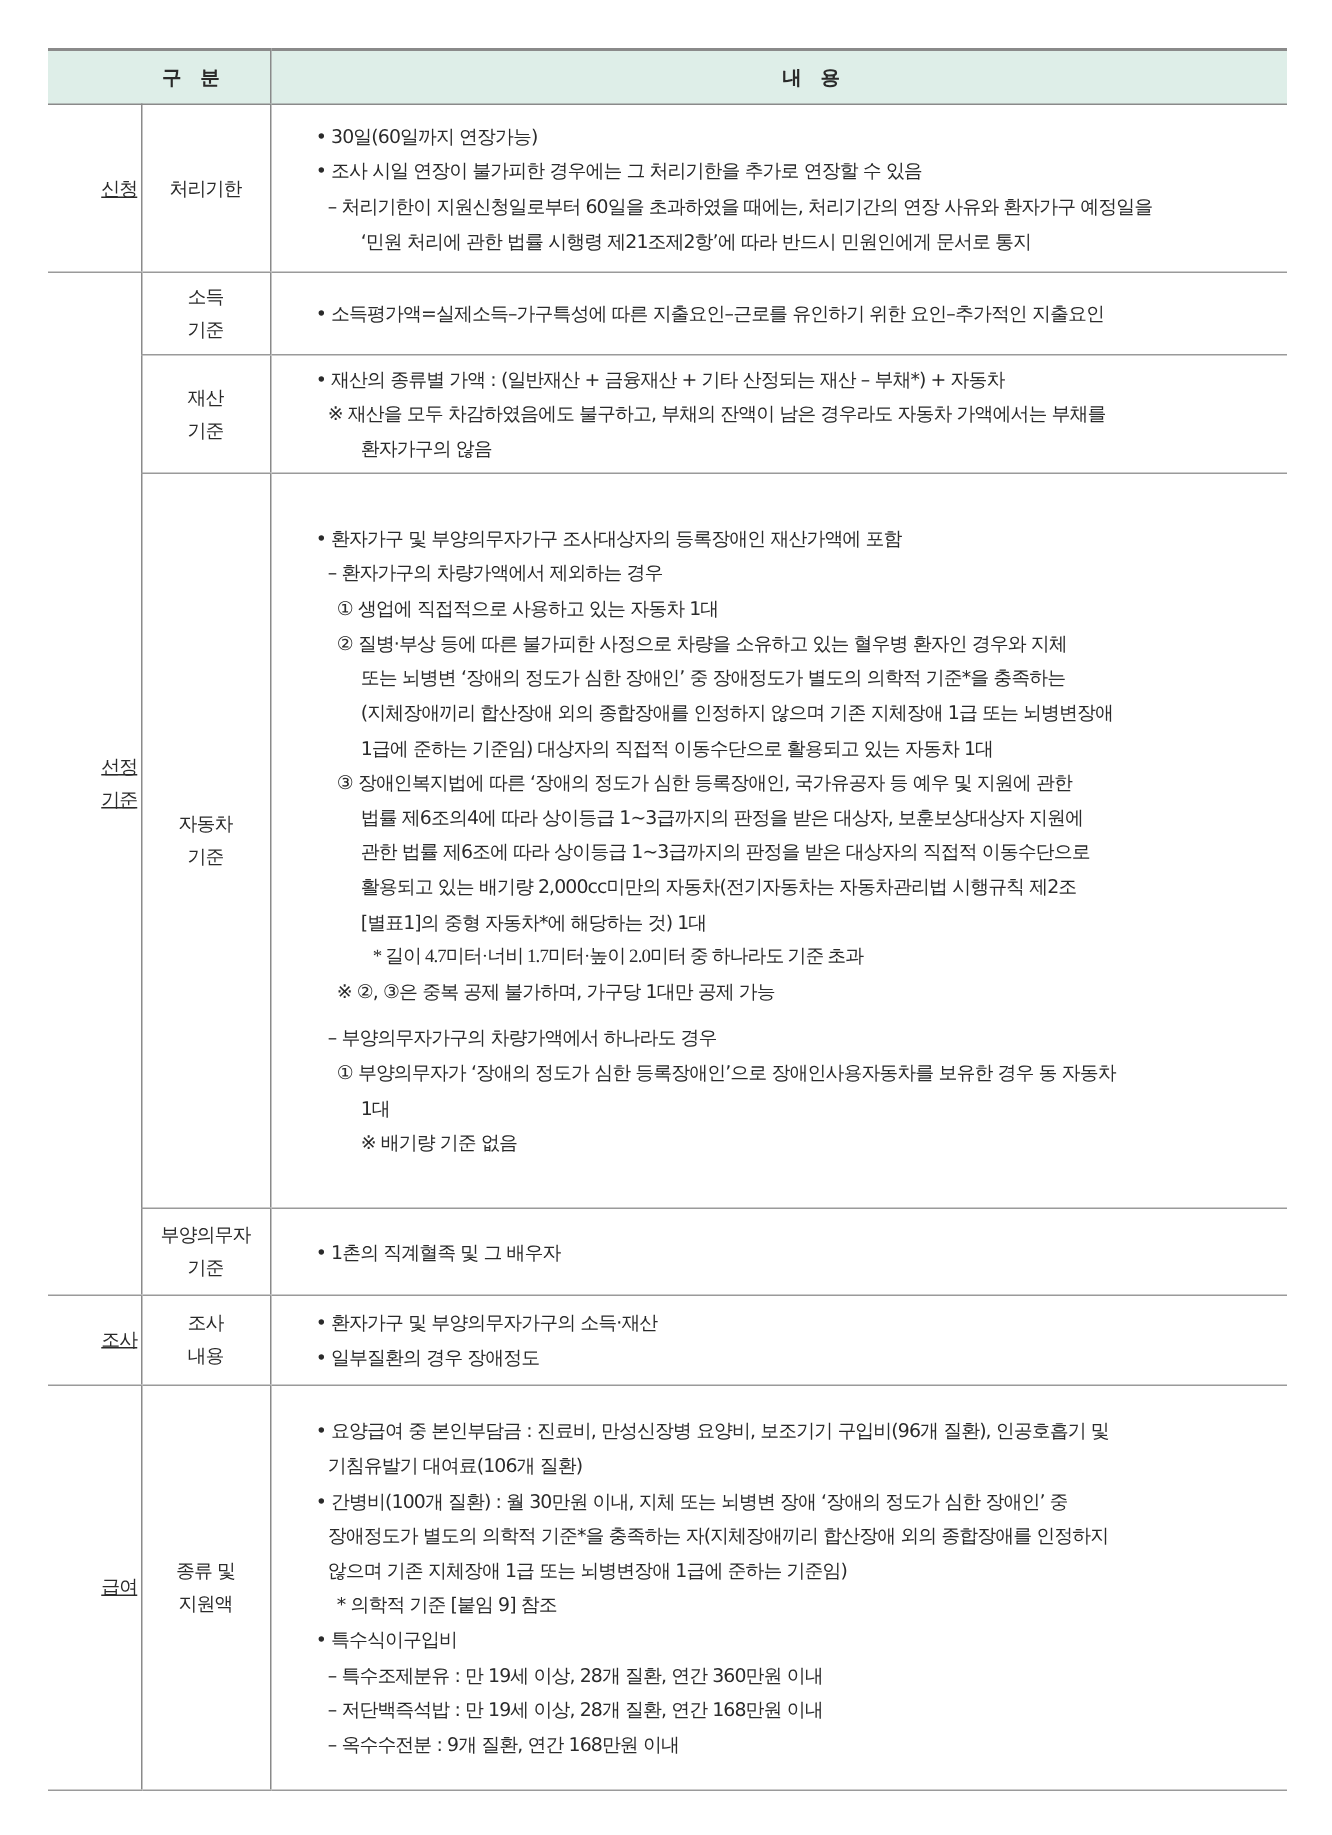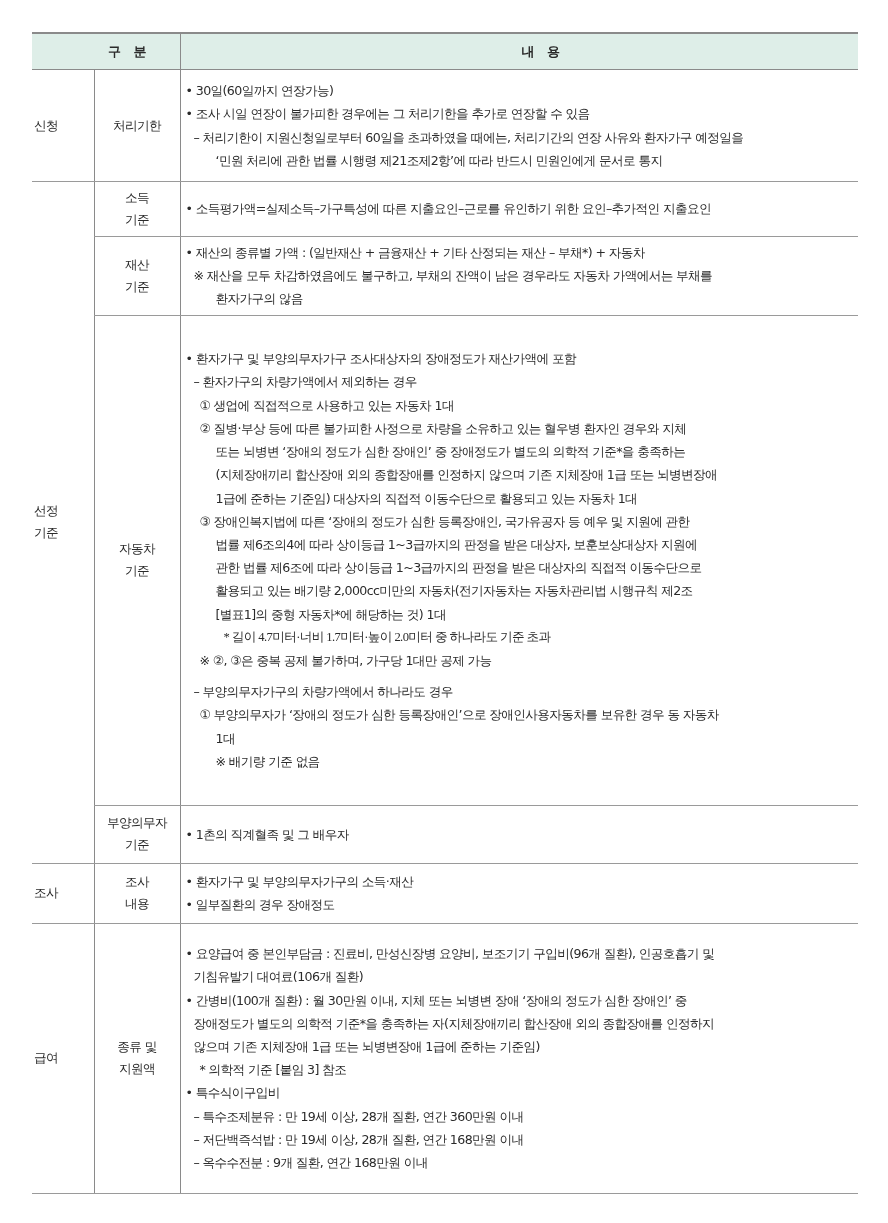--- a/index.html
+++ b/index.html
@@ -7,25 +7,25 @@
          font-family:"DejaVu Sans", "Liberation Sans", sans-serif; color:#2a2a2a; }
   table.doc { position:absolute; left:32px; top:32px; width:826px; border-collapse:collapse;
               table-layout:fixed; font-size:12.6px; letter-spacing:-0.6px; }
   table.doc col.c1 { width:62px; }
   table.doc col.c2 { width:86px; }
   table.doc col.c3 { width:678px; }
   table.doc th { background:#deeee8; height:33px; font-weight:bold; font-size:13px;
                  border-top:2px solid #8a8a8a; border-bottom:1.5px solid #8a8a8a; letter-spacing:4px;padding-left:48px; }
   table.doc td { border-bottom:1.2px solid #9a9a9a; vertical-align:middle; }
   .bl { border-left:1.5px solid #8a8a8a; }
-  td.sec { text-align:left; line-height:22px; padding:0 2px; }
+  td.sec { text-align:right; line-height:22px; padding:0 2px;text-decoration:underline; }
   td.sub { text-align:center; line-height:22px; padding:0 4px; border-left:1.5px solid #8a8a8a; }
   td.content { border-left:1.5px solid #8a8a8a; padding:4px 6px 4px 5px; line-height:23.2px; }
   td.last { border-bottom:2px solid #8a8a8a; }
-  .line { white-space:nowrap; }
+  .line { white-space:nowrap;margin-left:25px; }
   .l0 { padding-left:0; }
   .l1 { padding-left:8px; }
   .l2 { padding-left:14px; }
   .l3 { padding-left:30px; }
   .l4 { padding-left:38px;font-family:Liberation Serif, serif; }
   .gap { height:8px; }
 </style>
 </head>
 <body>
 
@@ -83,21 +83,21 @@
         <div class="line l3">환자가구의 않음</div>
       </td>
     </tr>
 
     <tr style="height:490px;">
       <td class="sub">
         <div>자동차</div>
         <div>기준</div>
       </td>
       <td class="content">
-        <div class="line l0">• 환자가구 및 부양의무자가구 조사대상자의 장애정도가 재산가액에 포함</div>
+        <div class="line l0">• 환자가구 및 부양의무자가구 조사대상자의 등록장애인 재산가액에 포함</div>
         <div class="line l1">– 환자가구의 차량가액에서 제외하는 경우</div>
         <div class="line l2">① 생업에 직접적으로 사용하고 있는 자동차 1대</div>
         <div class="line l2">② 질병·부상 등에 따른 불가피한 사정으로 차량을 소유하고 있는 혈우병 환자인 경우와 지체</div>
         <div class="line l3">또는 뇌병변 ‘장애의 정도가 심한 장애인’ 중 장애정도가 별도의 의학적 기준*을 충족하는</div>
         <div class="line l3">(지체장애끼리 합산장애 외의 종합장애를 인정하지 않으며 기존 지체장애 1급 또는 뇌병변장애</div>
         <div class="line l3">1급에 준하는 기준임) 대상자의 직접적 이동수단으로 활용되고 있는 자동차 1대</div>
         <div class="line l2">③ 장애인복지법에 따른 ‘장애의 정도가 심한 등록장애인, 국가유공자 등 예우 및 지원에 관한</div>
         <div class="line l3">법률 제6조의4에 따라 상이등급 1~3급까지의 판정을 받은 대상자, 보훈보상대상자 지원에</div>
         <div class="line l3">관한 법률 제6조에 따라 상이등급 1~3급까지의 판정을 받은 대상자의 직접적 이동수단으로</div>
         <div class="line l3">활용되고 있는 배기량 2,000cc미만의 자동차(전기자동차는 자동차관리법 시행규칙 제2조</div>
@@ -143,21 +143,21 @@
       <td class="sub last">
         <div>종류 및</div>
         <div>지원액</div>
       </td>
       <td class="content last">
         <div class="line l0">• 요양급여 중 본인부담금 : 진료비, 만성신장병 요양비, 보조기기 구입비(96개 질환), 인공호흡기 및</div>
         <div class="line l1">기침유발기 대여료(106개 질환)</div>
         <div class="line l0">• 간병비(100개 질환) : 월 30만원 이내, 지체 또는 뇌병변 장애 ‘장애의 정도가 심한 장애인’ 중</div>
         <div class="line l1">장애정도가 별도의 의학적 기준*을 충족하는 자(지체장애끼리 합산장애 외의 종합장애를 인정하지</div>
         <div class="line l1">않으며 기존 지체장애 1급 또는 뇌병변장애 1급에 준하는 기준임)</div>
-        <div class="line l2">* 의학적 기준 [붙임 3] 참조</div>
+        <div class="line l2">* 의학적 기준 [붙임 9] 참조</div>
         <div class="line l0">• 특수식이구입비</div>
         <div class="line l1">– 특수조제분유 : 만 19세 이상, 28개 질환, 연간 360만원 이내</div>
         <div class="line l1">– 저단백즉석밥 : 만 19세 이상, 28개 질환, 연간 168만원 이내</div>
         <div class="line l1">– 옥수수전분 : 9개 질환, 연간 168만원 이내</div>
       </td>
     </tr>
   </tbody>
 </table>
 
 </body></html>

